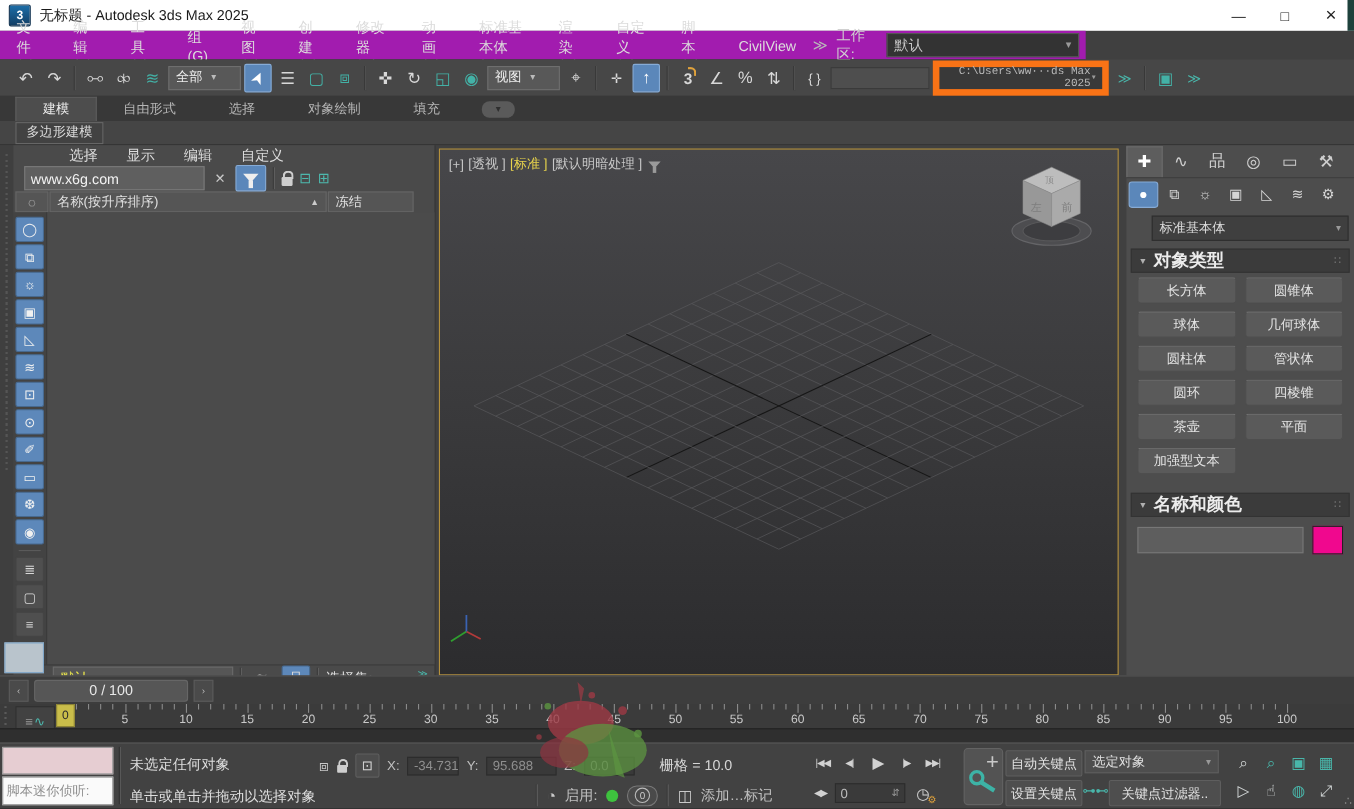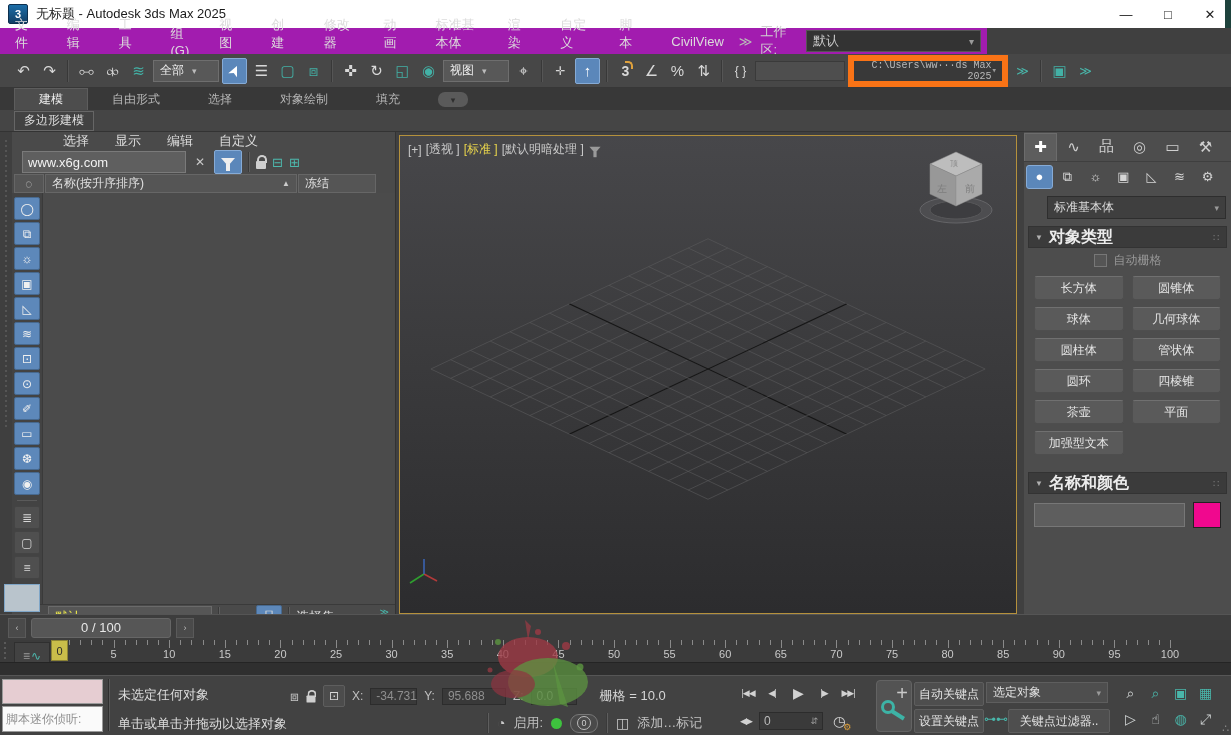--- a/index.html
+++ b/index.html
@@ -441,24 +441,20 @@
         <div class="cp-cat">⚙</div>
       </div>
     <div class="cp-drop">
       <span>标准基本体</span>
       <span class="arr">▾</span>
     </div>
     <div class="rollout">
       <span class="tri">▼</span>
       <span class="rtitle">对象类型</span>
       <span class="grip">∷</span>
-    </div>
-    <div class="autogrid">
-      <span class="chk"></span>
-      <span>自动栅格</span>
     </div>
     <div class="obj-grid" id="object-buttons">
         <div class="obtn">长方体</div>
         <div class="obtn">圆锥体</div>
         <div class="obtn">球体</div>
         <div class="obtn">几何球体</div>
         <div class="obtn">圆柱体</div>
         <div class="obtn">管状体</div>
         <div class="obtn">圆环</div>
         <div class="obtn">四棱锥</div>

